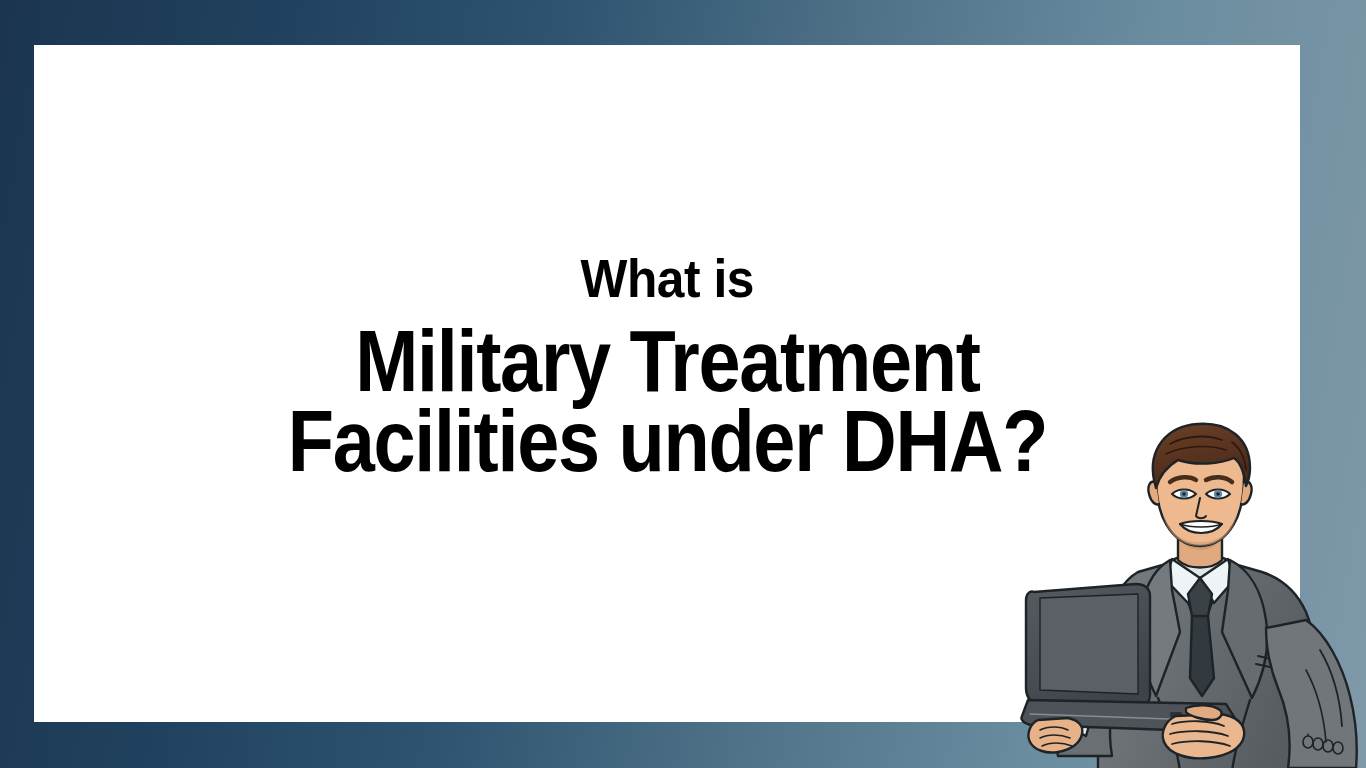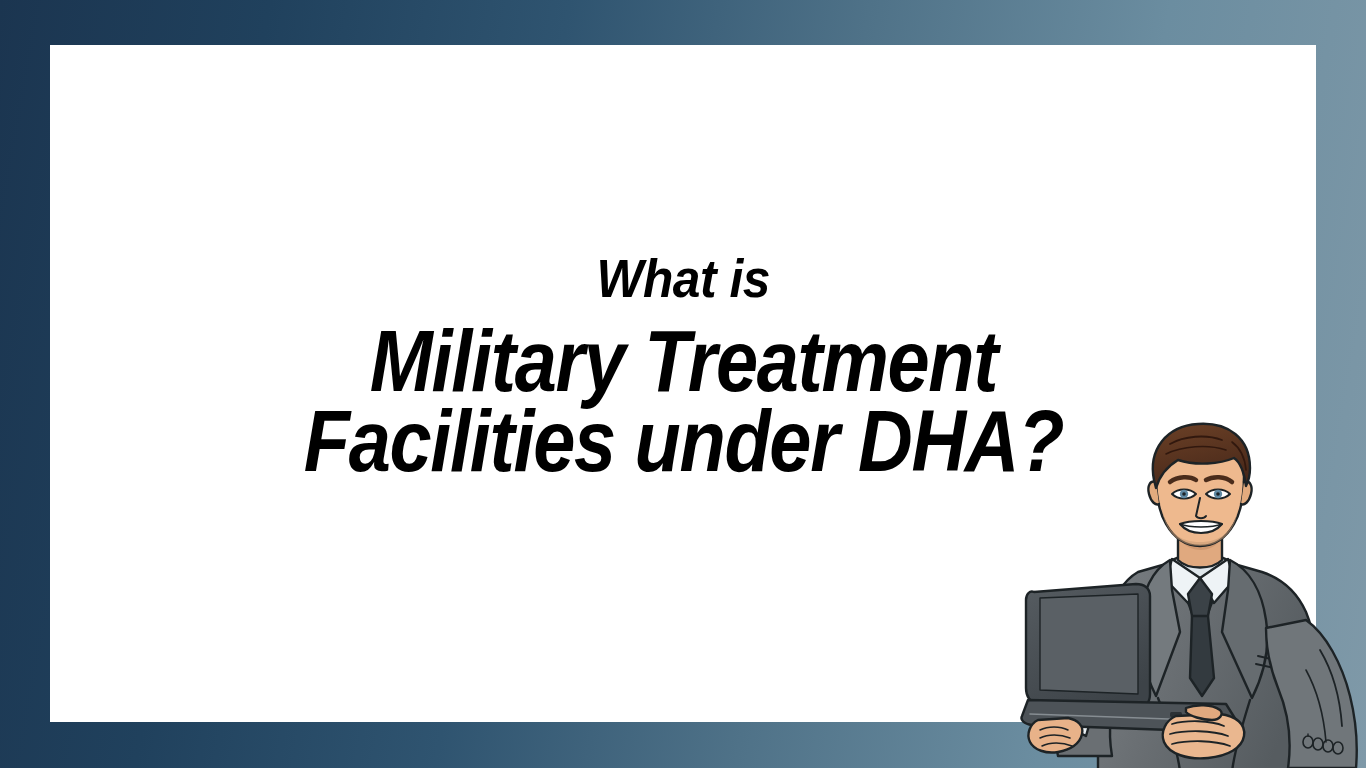--- a/index.html
+++ b/index.html
@@ -23,27 +23,26 @@
                 #4f7288 58%,
                 #6b8da0 78%,
                 #7f99a8 100%);
     font-family: "Liberation Sans", sans-serif;
     -webkit-font-smoothing: antialiased;
   }
 
   
   #content-card {
     position: absolute;
-    left: 50px;
+    left: 34px;
     top: 45px;
     width: 1266px;
     height: 677px;
     background: #ffffff;
     overflow: hidden;
-    font-style: italic;
   }
 
   
   #title-block {
     position: absolute;
     left: 0;
     top: 0;
     width: 1266px;
     height: 677px;
     display: flex;

